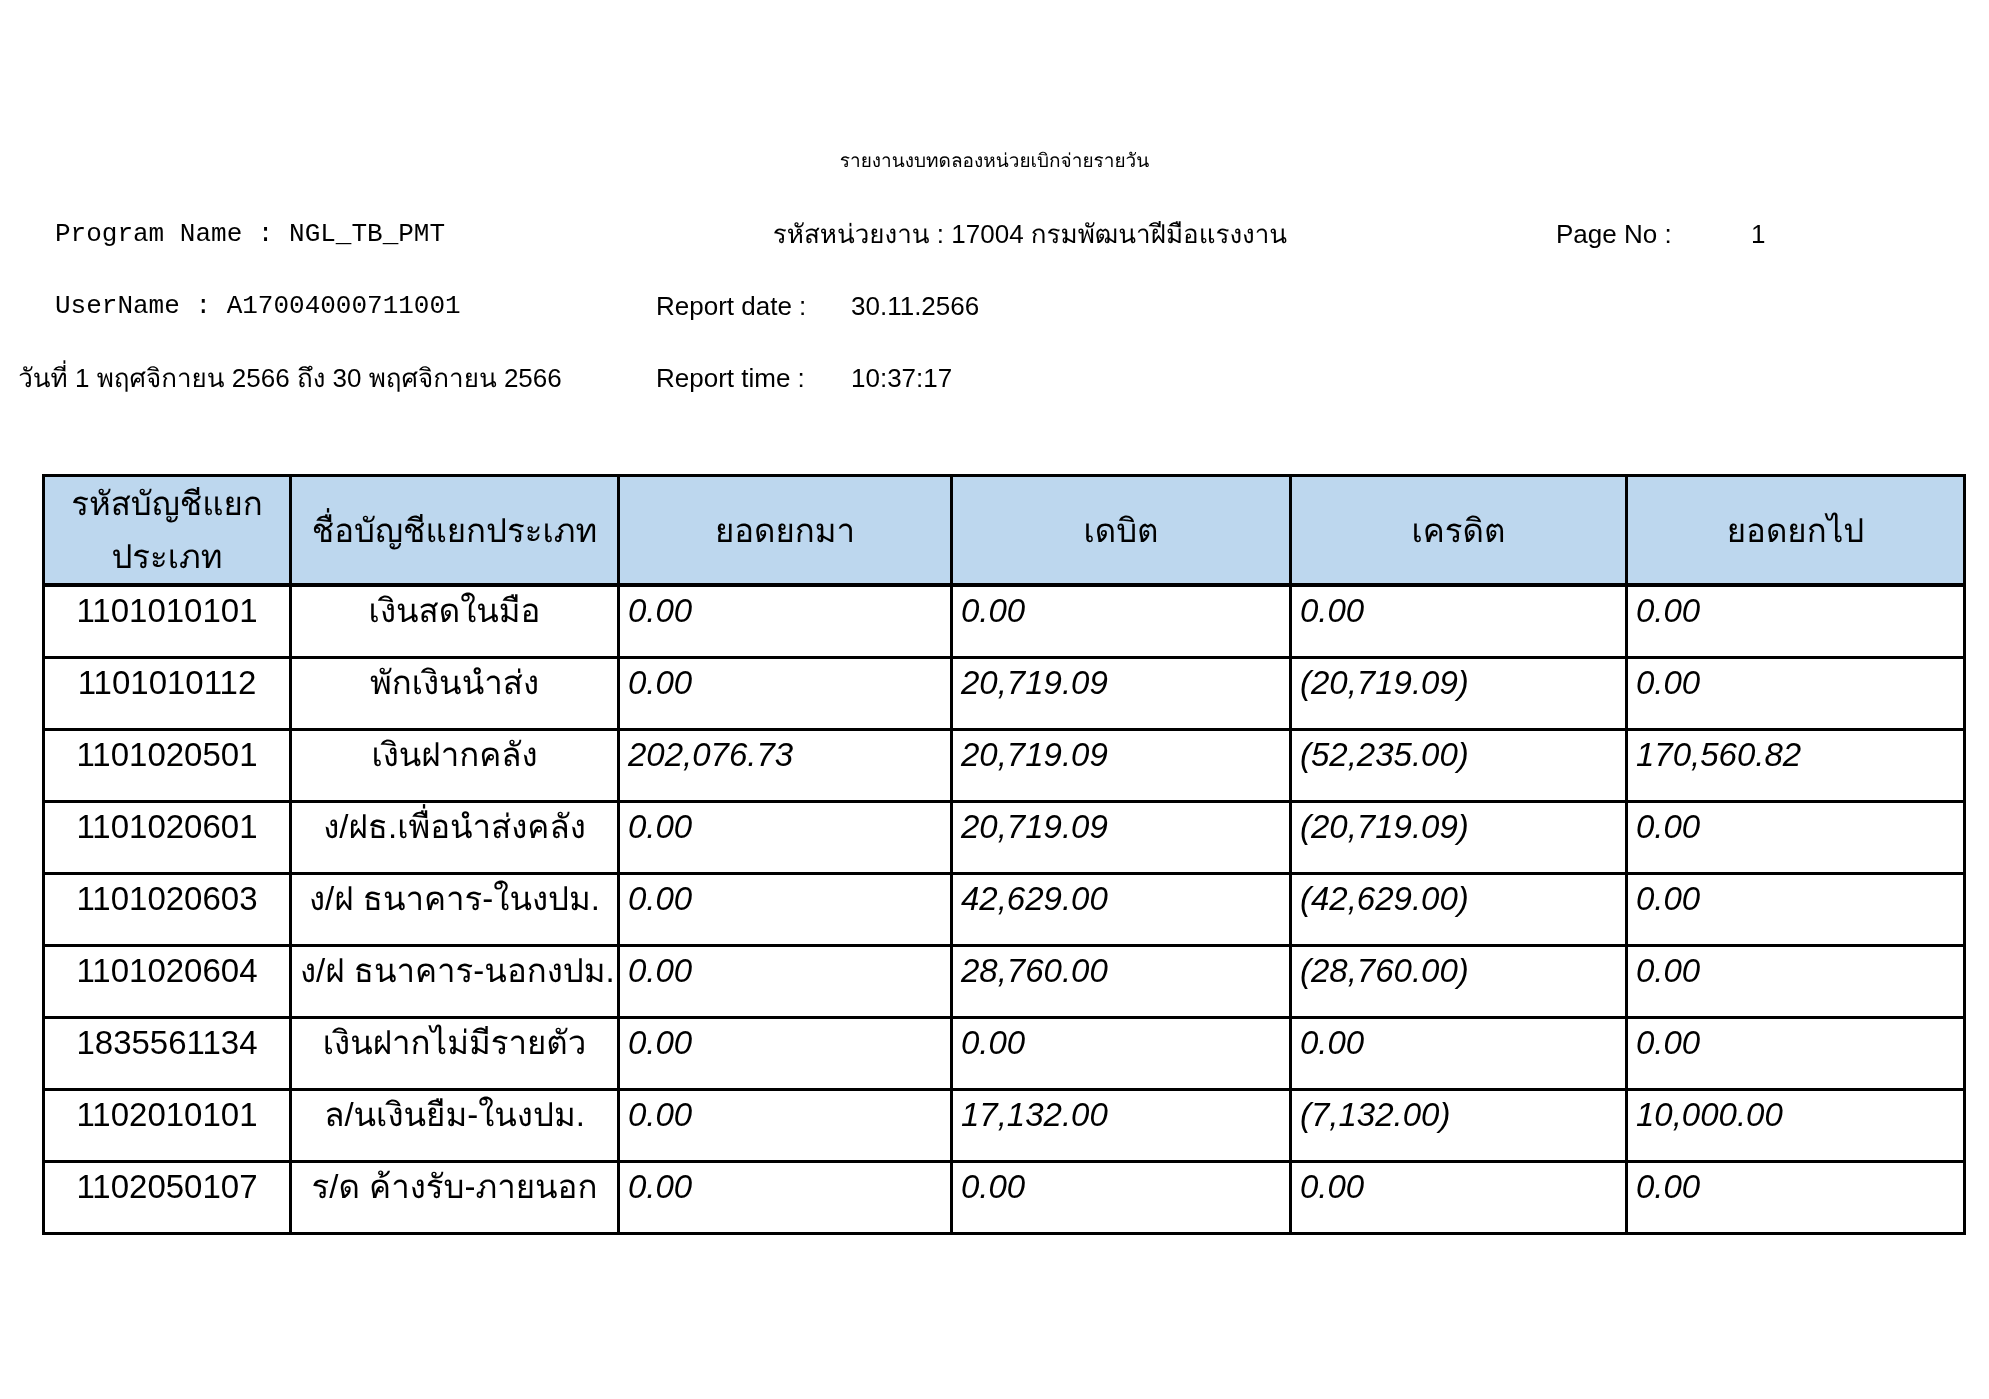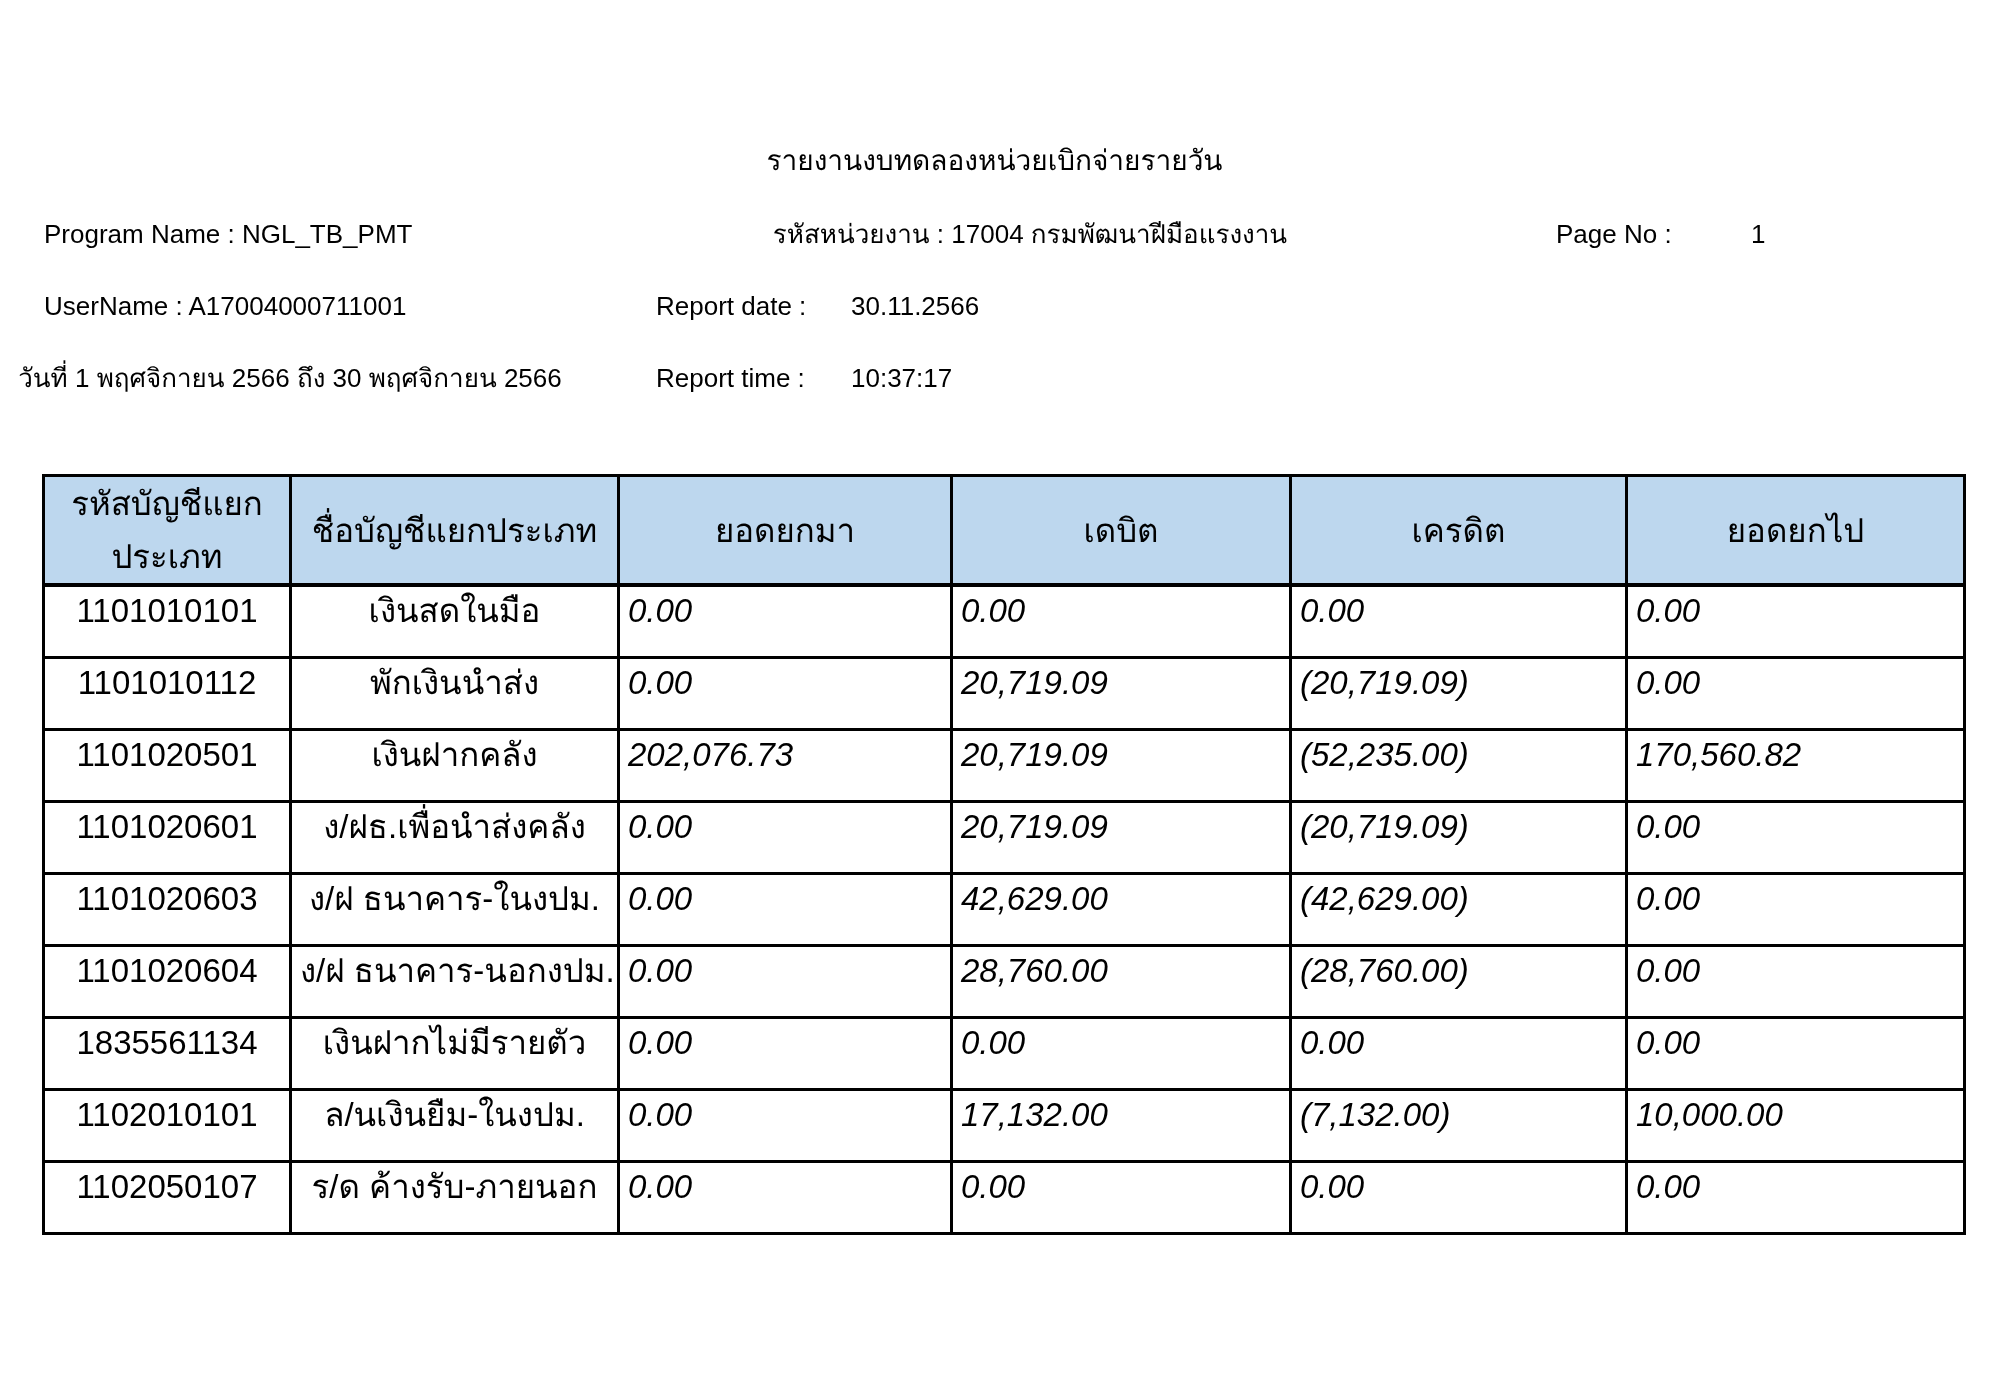--- a/index.html
+++ b/index.html
@@ -17,33 +17,33 @@
   .page {
     position: relative;
     width: 1989px;
     height: 1399px;
     background: #ffffff;
     overflow: hidden;
   }
   .report-title {
     padding-top: 142px;
     text-align: center;
-    font-size: 28px;
+    font-size: 19px;
     line-height: 38px;
   }
   .meta-grid {
     margin-top: 34px;
     display: grid;
     grid-template-columns: 580px 900px 509px;
     grid-auto-rows: 72px;
     align-items: start;
     font-size: 26px;
     line-height: 40px;
   }
-  .meta-left   { padding-left: 44px; white-space: nowrap; }
+  .meta-left   { padding-left: 55px; white-space: nowrap; font-family: Liberation Mono, monospace; }
   .meta-center { text-align: center; white-space: nowrap; }
   .meta-right  { display: flex; padding-left: 52px; white-space: nowrap; }
   .meta-right .label { width: 195px; flex: 0 0 195px; margin-left: 24px; }
   .meta-right .value { }
   table.trial-balance {
     margin-left: 42px;
     margin-top: 44px;
     width: 1921px;
     border-collapse: collapse;
     table-layout: fixed;

